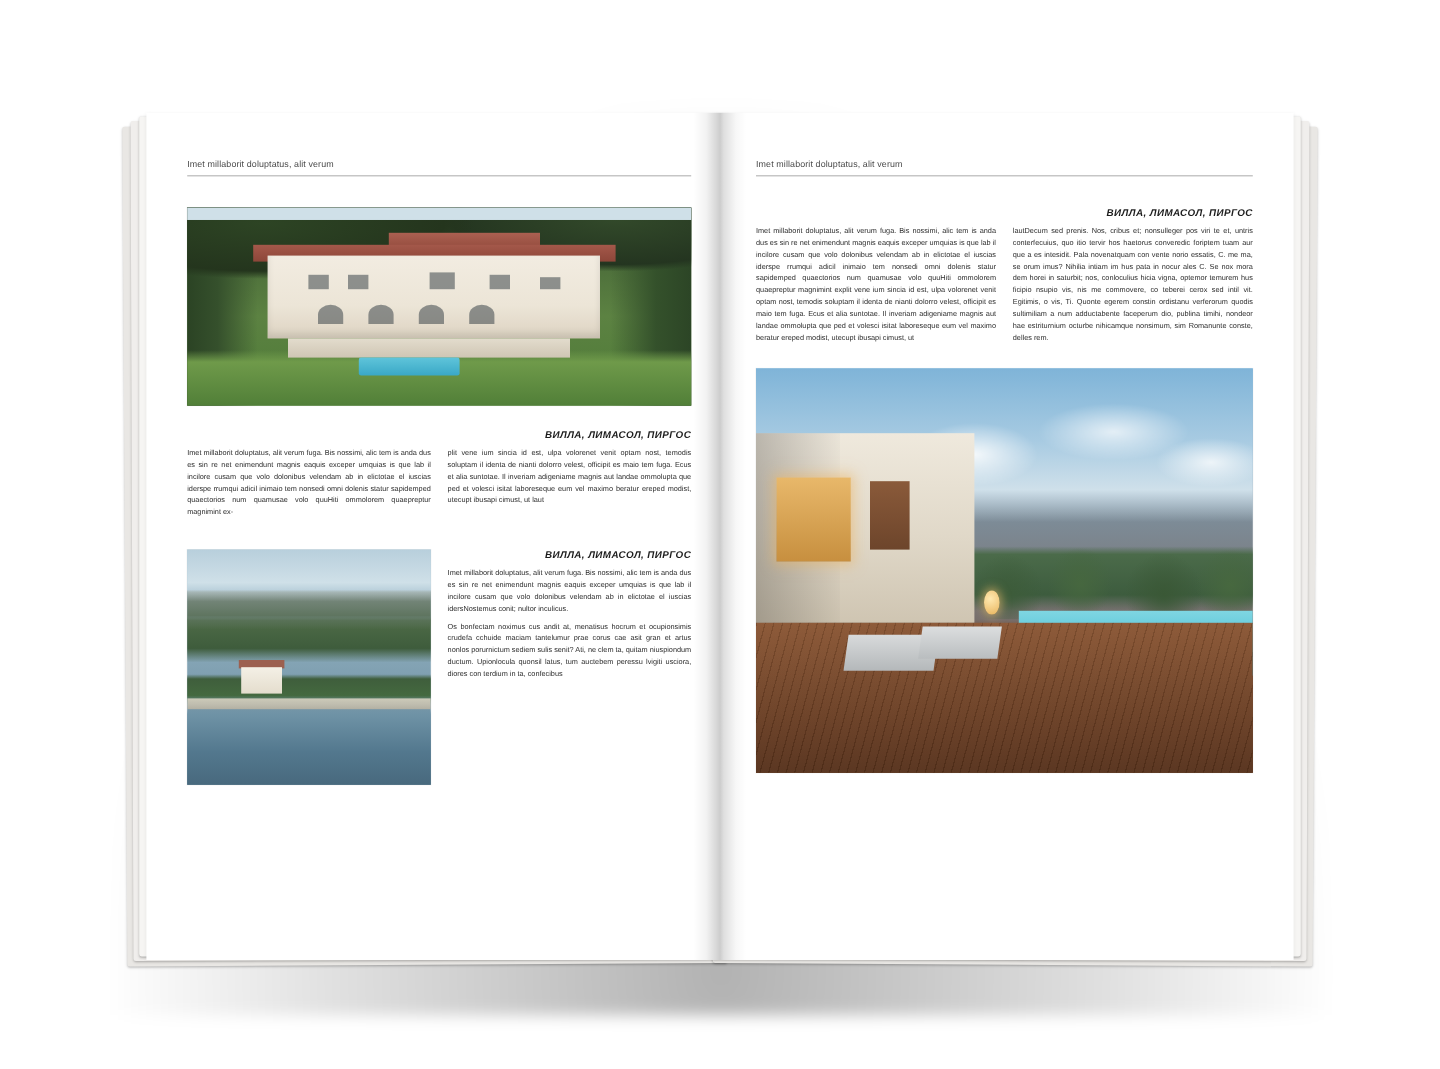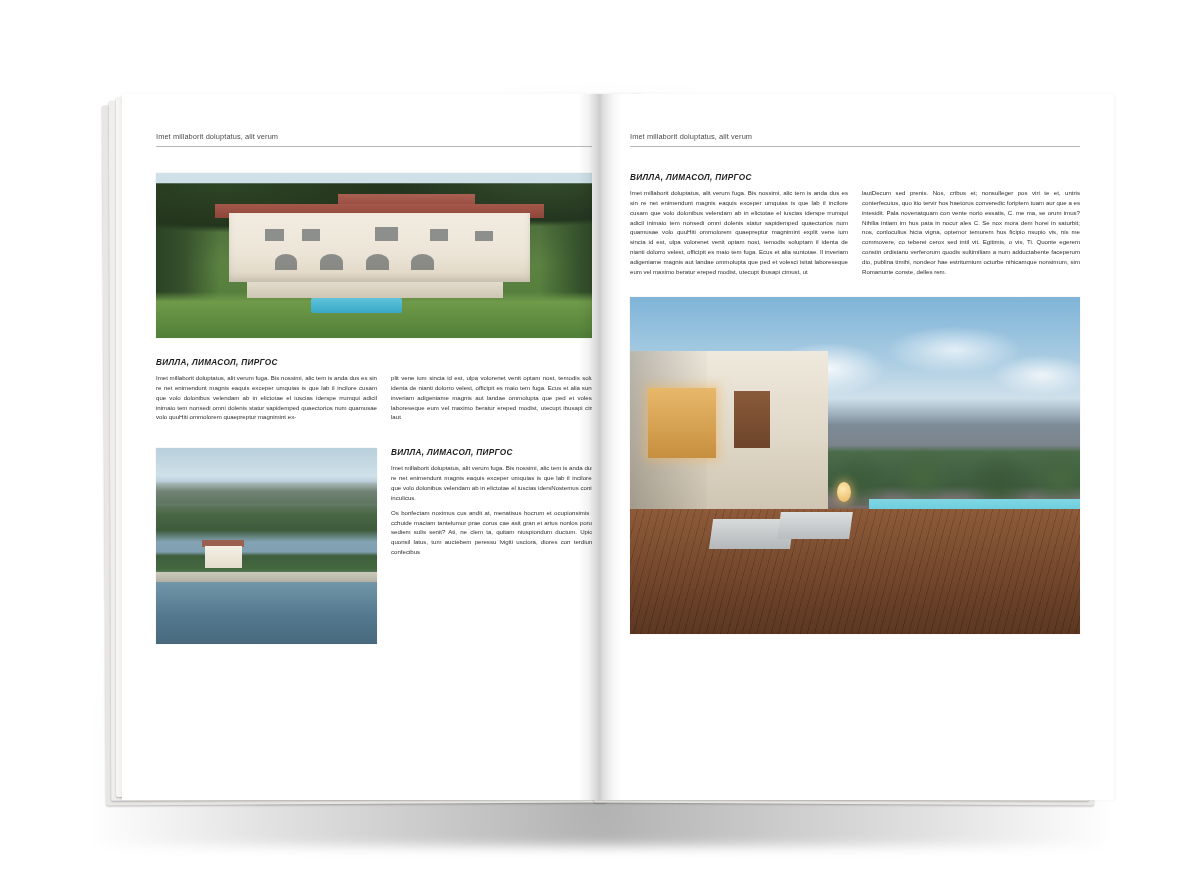--- a/index.html
+++ b/index.html
@@ -50,21 +50,20 @@
   .stack.r3 { right: 116px; top: 97px;  width: 492px; height: 700px; background:#f6f5f3; }
 
   
   .page {
     position: absolute;
     top: 94px;
     width: 486px;
     height: 706px;
     background: #ffffff;
     overflow: hidden;
-    padding-left: 36px;
   }
   .page.left  { left: 122px;  box-shadow: -1px 0 3px rgba(0,0,0,0.05); }
   .page.right { left: 592px;  box-shadow:  1px 0 3px rgba(0,0,0,0.05); }
 
   
   .gutter {
     position: absolute;
     left: 578px;
     top: 94px;
     width: 44px;
@@ -101,20 +100,21 @@
   }
 
   .headline {
     font-size: 8.2px;
     font-weight: bold;
     font-style: italic;
     color: #1d1d1d;
     letter-spacing: 0.35px;
     margin: 0 0 6px 0;
     text-transform: uppercase;
+    text-align: right;
   }
 
   .cols2 {
     display: flex;
     gap: 14px;
   }
   .col {
     flex: 1 1 0;
   }
   p.body {

